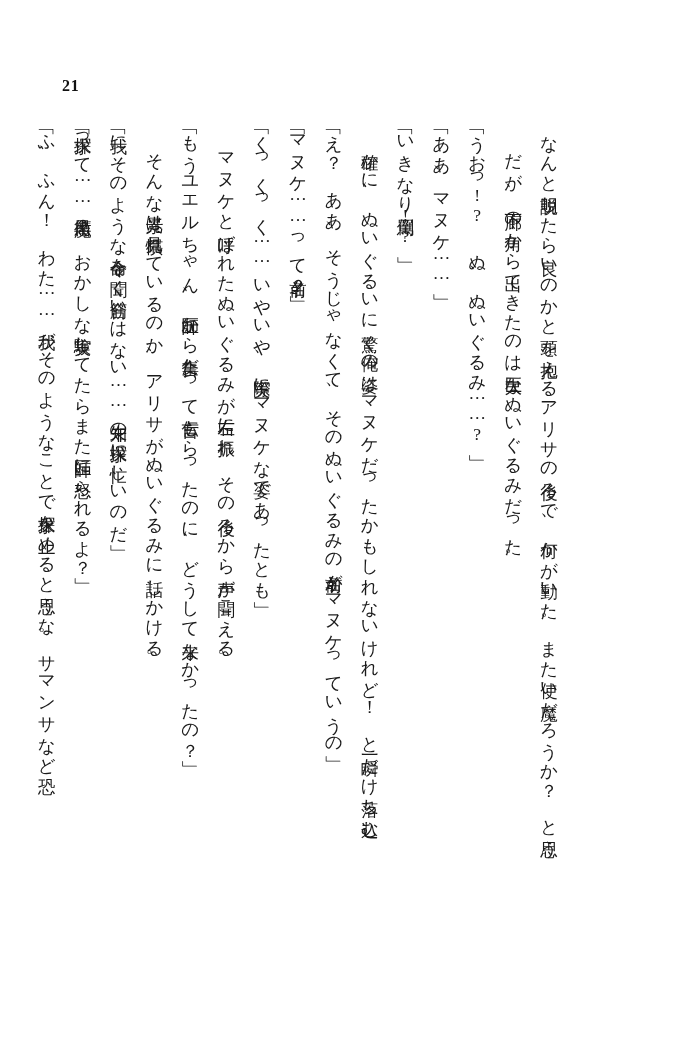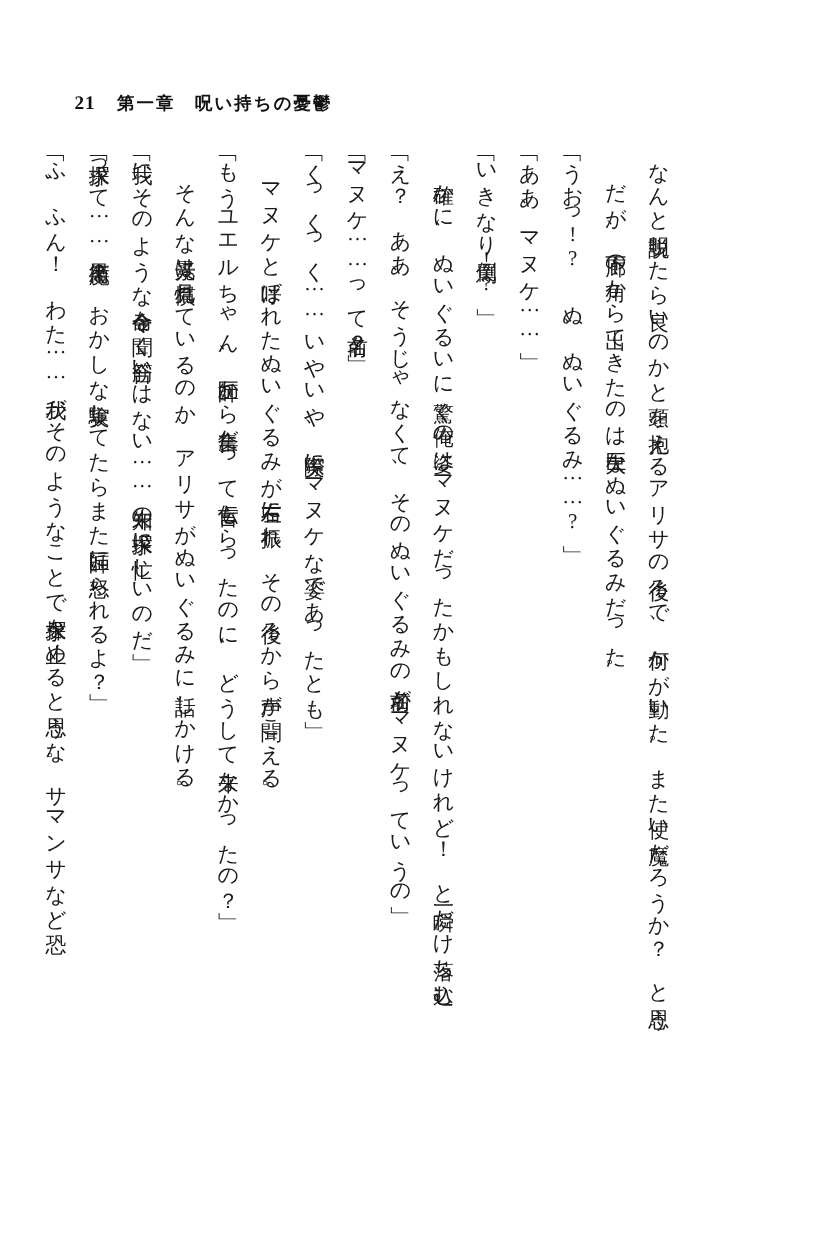--- a/index.html
+++ b/index.html
@@ -71,21 +71,20 @@
     text-indent: 0;
   }
 </style>
 </head>
 <body>
 
 <div class="page">
 
   <div class="header">
     <span class="folio">21</span>
-    <span class="running-head">第一章　呪い持ちの憂鬱</span>
   </div>
 
   <div class="body-text">
     <p class="noindent">なんと説明したら良いのかと頭を抱えるアリサの後ろで、何かが動いた。また使い魔だろうか？　と思う。</p>
     <p>だが、廊下の角から出てきたのは巨大なぬいぐるみだった。</p>
     <p class="dialogue">「うおっ!?　ぬ、ぬいぐるみ……?」</p>
     <p class="dialogue">「ああ、マヌケ……」</p>
     <p class="dialogue">「いきなり罵倒!?」</p>
     <p>確かに、ぬいぐるいに驚く俺の姿はマヌケだったかもしれないけれど！　と一瞬だけ落ち込む。</p>
     <p class="dialogue">「え？　ああ、そうじゃなくて、そのぬいぐるみの名前がマヌケっていうの」</p>

